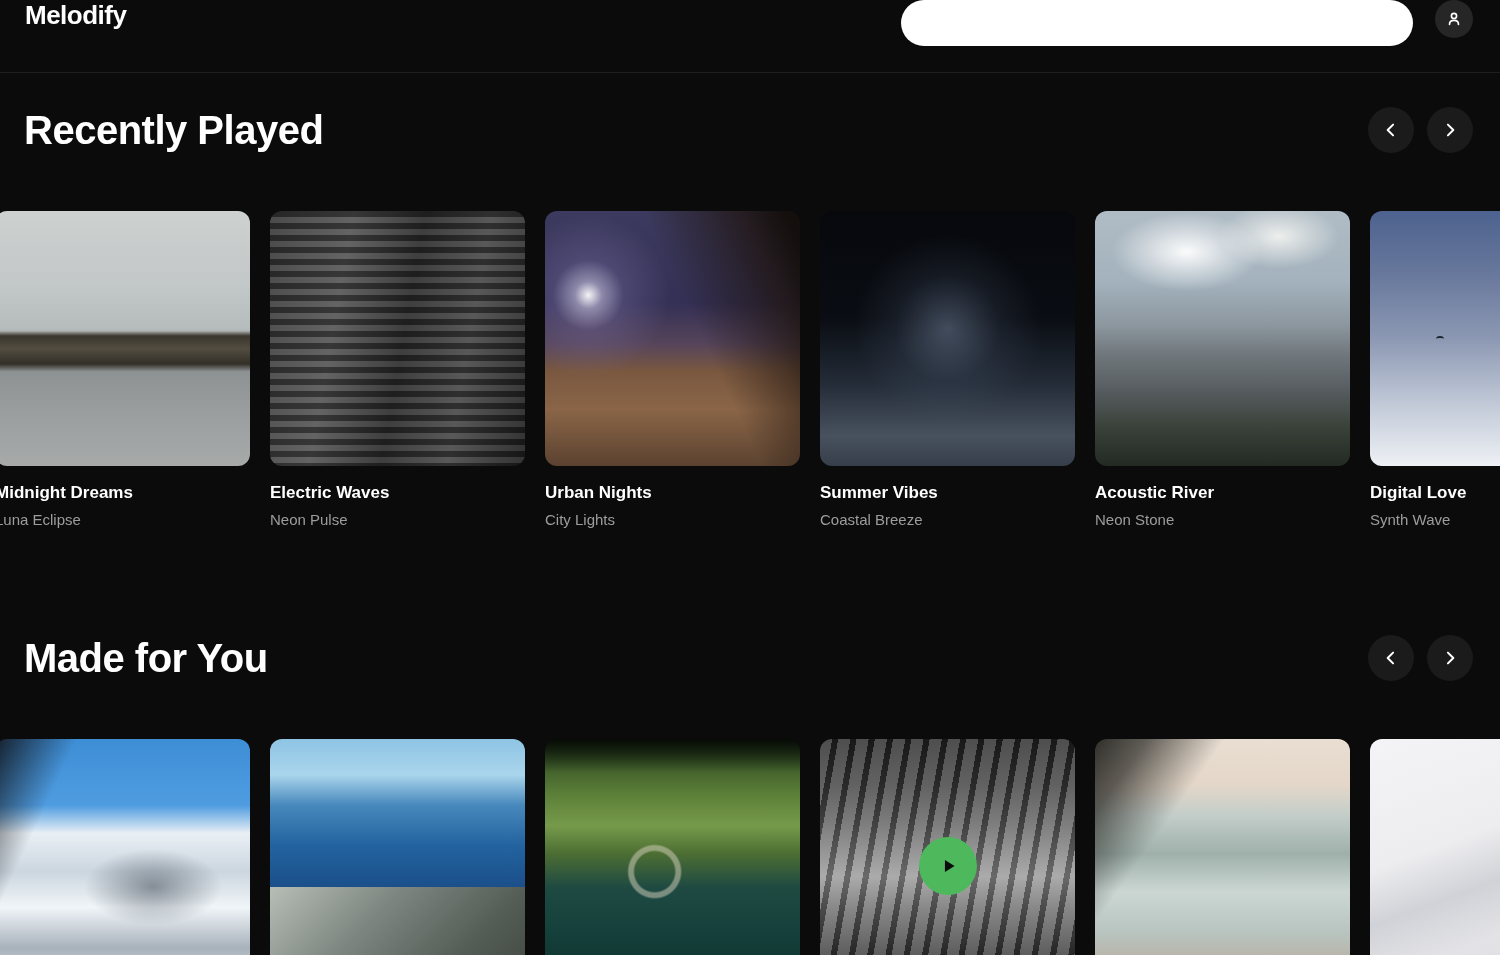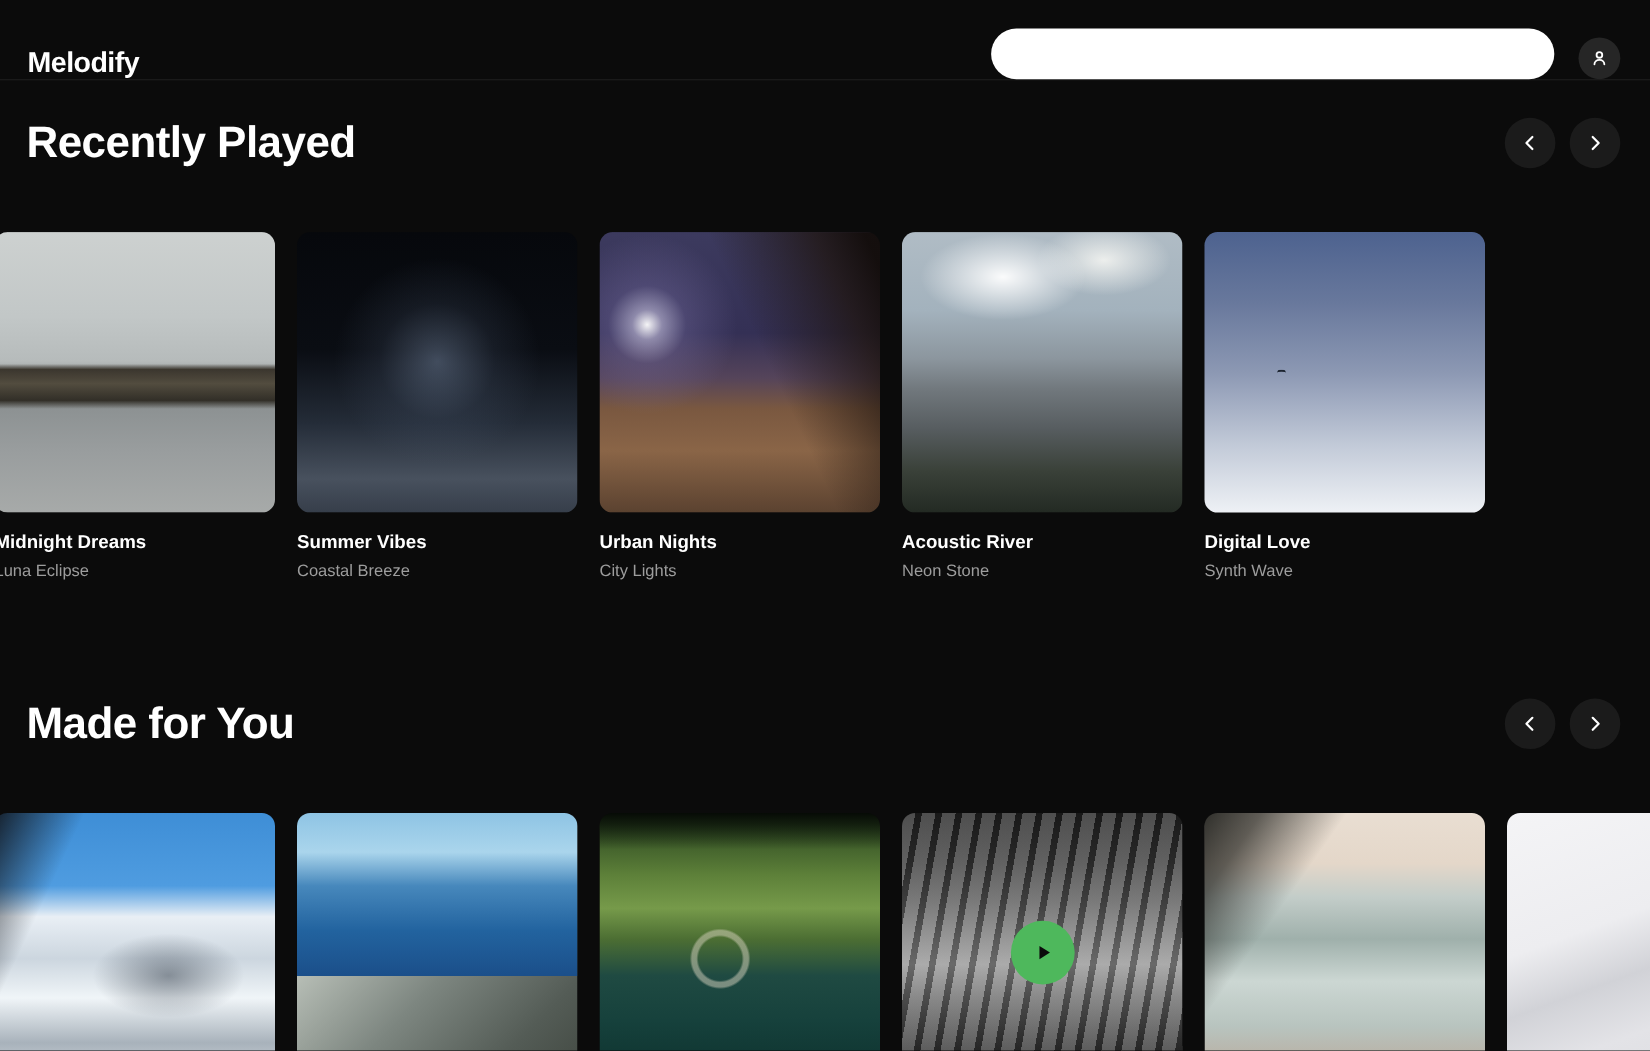--- a/index.html
+++ b/index.html
@@ -7,21 +7,21 @@
     width: 1500px; height: 955px;
     background: var(--background, #0b0b0b);
     overflow: hidden;
     font-family: "Liberation Sans", sans-serif;
     color: #fff;
   }
 
   
   .header {
     height: 73px;
-    display: flex; align-items: flex-end;
+    display: flex; align-items: flex-start;
     padding: 0 27px 0 25px;
     box-sizing: border-box;
     border-bottom: 1px solid #1e1e1e;
   }
   .logo { font-size: 26px; font-weight: 700; letter-spacing: -0.5px; }
   .search {
     margin-left: auto;
     width: 512px; height: 46px;
     border: none; outline: none;
     border-radius: 23px;
@@ -174,28 +174,33 @@
       </button>
     </div>
   </div>
   <div class="row">
     <div class="card">
       <div class="art art-midnight-dreams"></div>
       <div class="card-title">Midnight Dreams</div>
       <div class="card-sub">Luna Eclipse</div>
     </div>
     <div class="card">
+      <div class="art art-electric-waves"></div>
+      <div class="card-title">Electric Waves</div>
+      <div class="card-sub">Neon Pulse</div>
+    </div>
+    <div class="card">
+      <div class="art art-urban-nights"></div>
+      <div class="card-title">Urban Nights</div>
+      <div class="card-sub">City Lights</div>
+    </div>
+    <div class="card">
       <div class="art art-summer-vibes"></div>
       <div class="card-title">Summer Vibes</div>
       <div class="card-sub">Coastal Breeze</div>
-    </div>
-    <div class="card">
-      <div class="art art-urban-nights"></div>
-      <div class="card-title">Urban Nights</div>
-      <div class="card-sub">City Lights</div>
     </div>
     <div class="card">
       <div class="art art-acoustic-soul"></div>
       <div class="card-title">Acoustic River</div>
       <div class="card-sub">Neon Stone</div>
     </div>
     <div class="card">
       <div class="art art-digital-love"></div>
       <div class="card-title">Digital Love</div>
       <div class="card-sub">Synth Wave</div>

